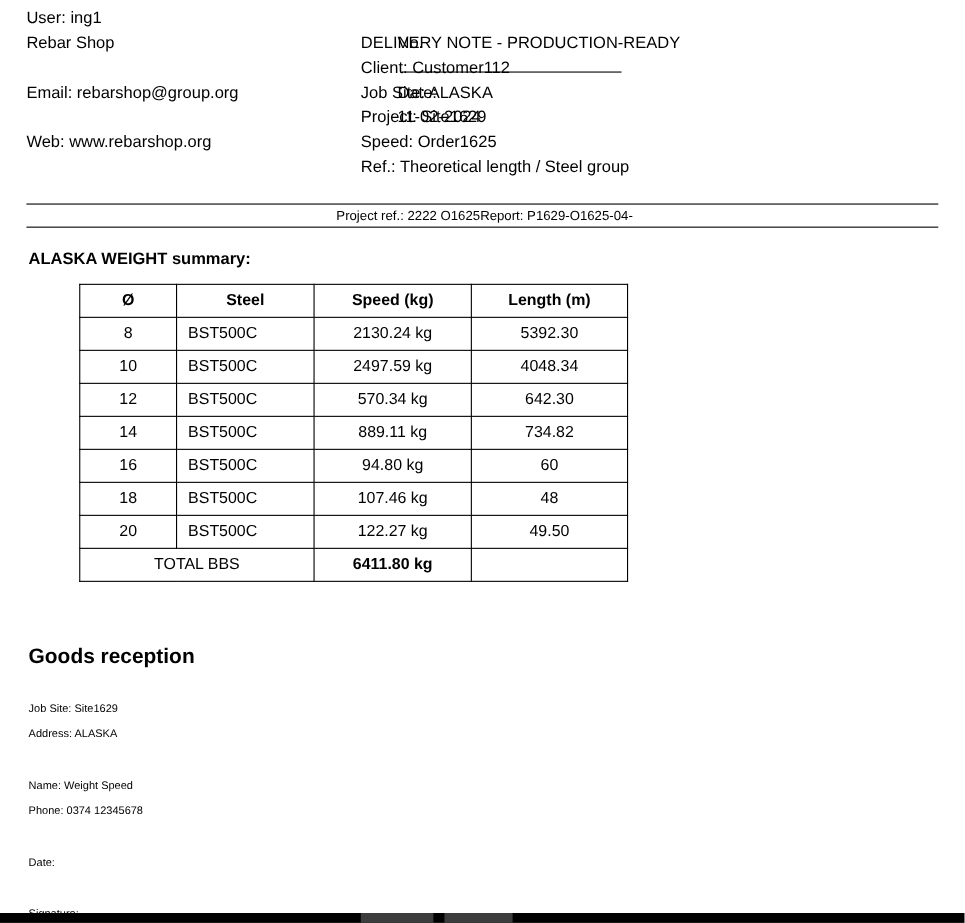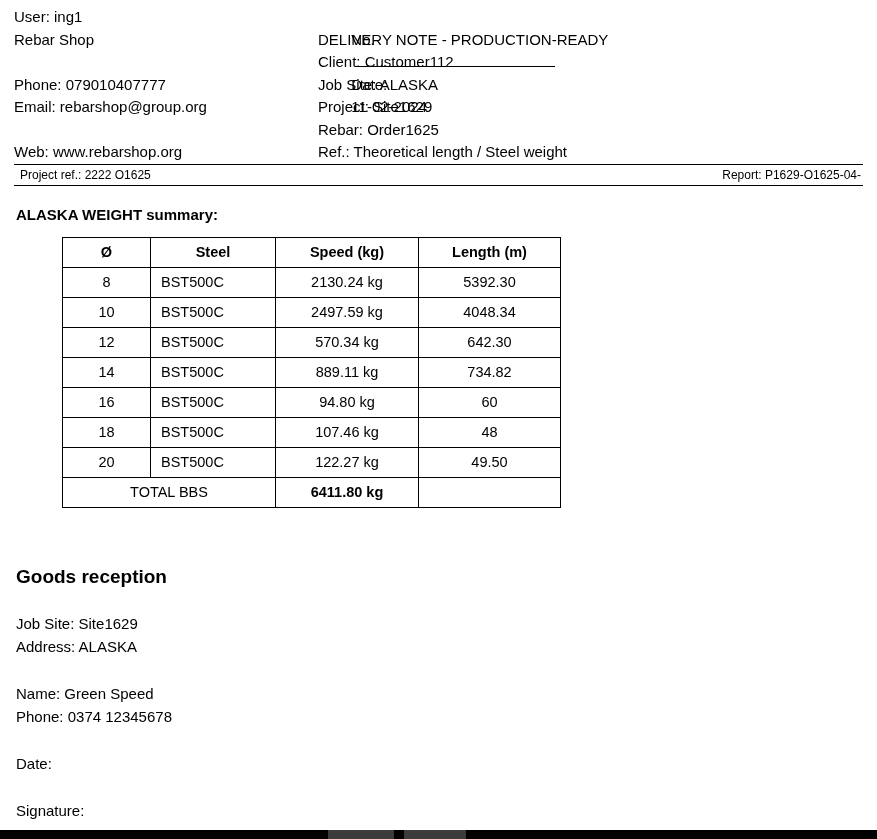--- a/index.html
+++ b/index.html
@@ -13,21 +13,21 @@
     font-family: "Liberation Sans", sans-serif;
     color: #000000;
     position: relative;
     overflow: hidden;
   }
   .page {
     position: relative;
     width: 877px;
     height: 839px;
     box-sizing: border-box;
-    padding: 0 14px;
+    padding: 0 24px;
   }
 
   
   .header {
     display: flex;
     flex-direction: row;
     padding-top: 6px;
     font-size: 15px;
     line-height: 22.5px;
   }
@@ -52,27 +52,27 @@
     display: inline-block;
     width: 200px;
     border-bottom: 1px solid #000;
     height: 13px;
     margin: 0 4px;
     vertical-align: baseline;
   }
 
   
   .refbar {
-    margin-top: 0;
+    margin-top: 21px;
     border-top: 1px solid #000;
     border-bottom: 1px solid #000;
     height: 22px;
     display: flex;
     align-items: center;
-    justify-content: space-between;
+    justify-content: center;
     font-size: 12px;
     padding: 0 2px 0 6px;
     box-sizing: border-box;
     overflow: hidden;
     white-space: nowrap;
   }
   .refbar .right {
     padding-right: 0;
   }
 
@@ -116,21 +116,21 @@
 
   
   .goods-title {
     margin-top: 58px;
     margin-left: 2px;
     font-size: 19px;
     font-weight: bold;
   }
   .goods-block {
     margin-left: 2px;
-    font-size: 15px;
+    font-size: 10px;
     line-height: 23px;
   }
   .mt24 { margin-top: 24px; }
 
   
   .bottom-bar {
     position: absolute;
     left: 0;
     bottom: 0;
     width: 877px;
@@ -148,39 +148,38 @@
 <body>
 
 <div class="page">
 
   <div class="header">
 
     <div class="header-col-left">
       <div class="hline">User: ing1</div>
       <div class="hline">Rebar Shop</div>
       <div class="hline blank"></div>
-      <div class="hline">Phone: 079010407777</div>
       <div class="hline">Email: rebarshop@group.org</div>
       <div class="hline blank"></div>
       <div class="hline">Web: www.rebarshop.org</div>
     </div>
 
     <div class="header-col-right">
       <div class="hline">
         <span class="no-line">No.</span>
         <span class="blank-rule"></span>
         <span>Date:</span>
         <span>11-02-2024</span>
       </div>
       <div class="hline">DELIVERY NOTE - PRODUCTION-READY</div>
       <div class="hline">Client: Customer112</div>
       <div class="hline">Job Site: ALASKA</div>
       <div class="hline">Project: Site1629</div>
-      <div class="hline">Rebar: Order1625</div>
-      <div class="hline">Ref.: Theoretical length / Steel weight</div>
+      <div class="hline">Speed: Order1625</div>
+      <div class="hline">Ref.: Theoretical length / Steel group</div>
     </div>
 
   </div>
 
   <div class="refbar">
     <span>Project ref.: 2222 O1625</span>
     <span class="right">Report: P1629-O1625-04-</span>
   </div>
 
   <div class="summary-title">ALASKA WEIGHT summary:</div>
@@ -246,21 +245,21 @@
   </table>
 
   <div class="goods-title">Goods reception</div>
 
   <div class="goods-block mt24">
     <div>Job Site: Site1629</div>
     <div>Address: ALASKA</div>
   </div>
 
   <div class="goods-block mt24">
-    <div>Name: Green Speed</div>
+    <div>Name: Weight Speed</div>
     <div>Phone: 0374 12345678</div>
   </div>
 
   <div class="goods-block mt24">
     <div>Date:</div>
   </div>
 
   <div class="goods-block mt24">
     <div>Signature:</div>
   </div>

